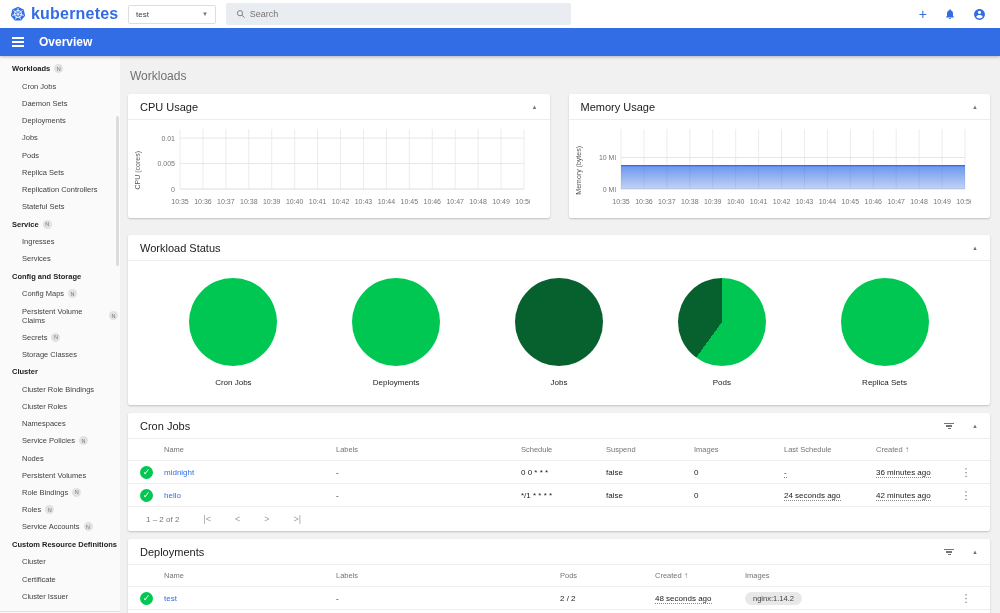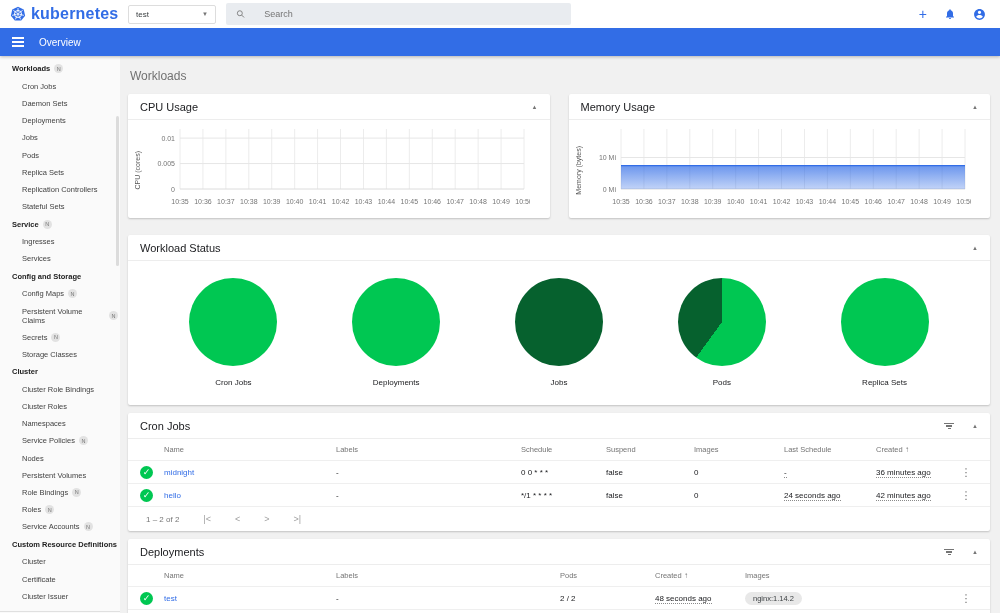--- a/index.html
+++ b/index.html
@@ -13,35 +13,35 @@
   .topbar { height:28px; background:#fff; display:flex; align-items:center;
     position:relative; z-index:3; }
   .logo-area { width:120px; flex-shrink:0; display:flex; align-items:center;
     gap:5px; padding-left:10px; }
   .logo-text { color:#326de6; font-weight:bold; font-size:16px; letter-spacing:.2px; }
   .ns-select { margin-left:8px; width:88px; height:19px; border:1px solid #ddd;
     border-radius:2px; display:flex; align-items:center; justify-content:space-between;
     padding:0 7px; font-size:8px; color:#3c4043; background:#fff; cursor:pointer; }
   .ns-caret { color:#757575; font-size:6px; }
   .searchbar { margin-left:10px; width:345px; height:22px; background:#e9ecf0;
-    border-radius:2px; display:flex; align-items:center; gap:17px; padding:0 10px; }
+    border-radius:2px; display:flex; align-items:center; gap:2px; padding:0 10px; }
   .searchbar input { border:none; background:transparent; outline:none;
     font-size:9px; color:#3c4043; width:100%; font-family:"Liberation Sans",sans-serif; }
   .searchbar input::placeholder { color:#757575; }
   .top-actions { margin-left:auto; display:flex; align-items:center; gap:17px;
     padding-right:14px; }
   .plus-btn { color:#326de6; font-size:14px; line-height:14px; cursor:pointer; }
   .icon-btn { cursor:pointer; display:flex; align-items:center; }
   
   .bluebar { height:28px; background:#326de6; display:flex; align-items:center;
     padding-left:12px; gap:15px; position:relative; z-index:2;
     box-shadow:0 1px 3px rgba(0,0,0,.25); }
   .hamburger { display:flex; flex-direction:column; gap:2.5px; cursor:pointer; }
   .hamburger i { display:block; width:12px; height:1.6px; background:#fff; }
-  .bluebar-title { color:#fff; font-size:10px; font-weight:normal; }
+  .bluebar-title { color:#fff; font-size:12px; font-weight:bold; }
   
   .body-row { display:flex; height:605px; }
   .sidebar { width:120px; flex-shrink:0; background:#fafafa; position:relative;
     padding-top:4px; overflow:hidden; }
   .nav-head { display:flex; align-items:center; gap:4px; padding:4.4px 2px 4.4px 12px;
     font-size:7.5px; font-weight:bold; color:#212121; cursor:pointer; }
   .nav-item { display:flex; align-items:center; gap:4px; padding:4.1px 2px 4.1px 22px;
     font-size:7.5px; color:#424242; cursor:pointer; }
   .badge { width:9px; height:9px; border-radius:50%; background:#e2e2e2; color:#757575;
     font-size:5.5px; font-weight:normal; display:inline-flex; align-items:center;

